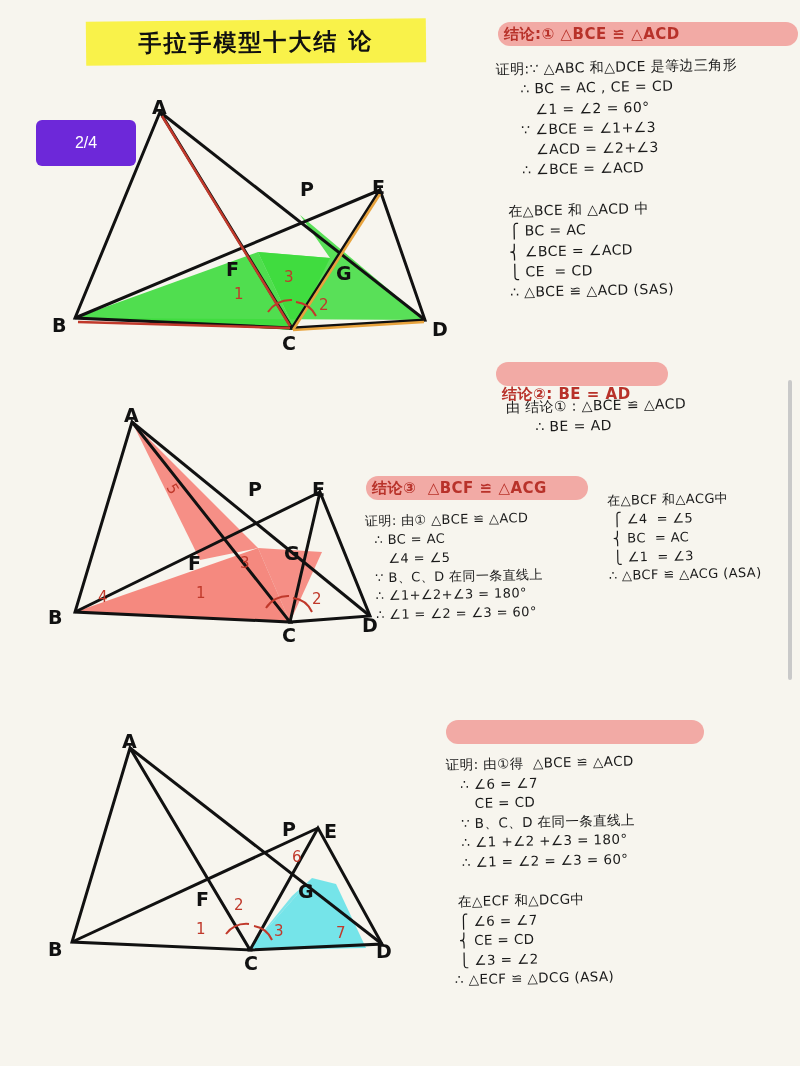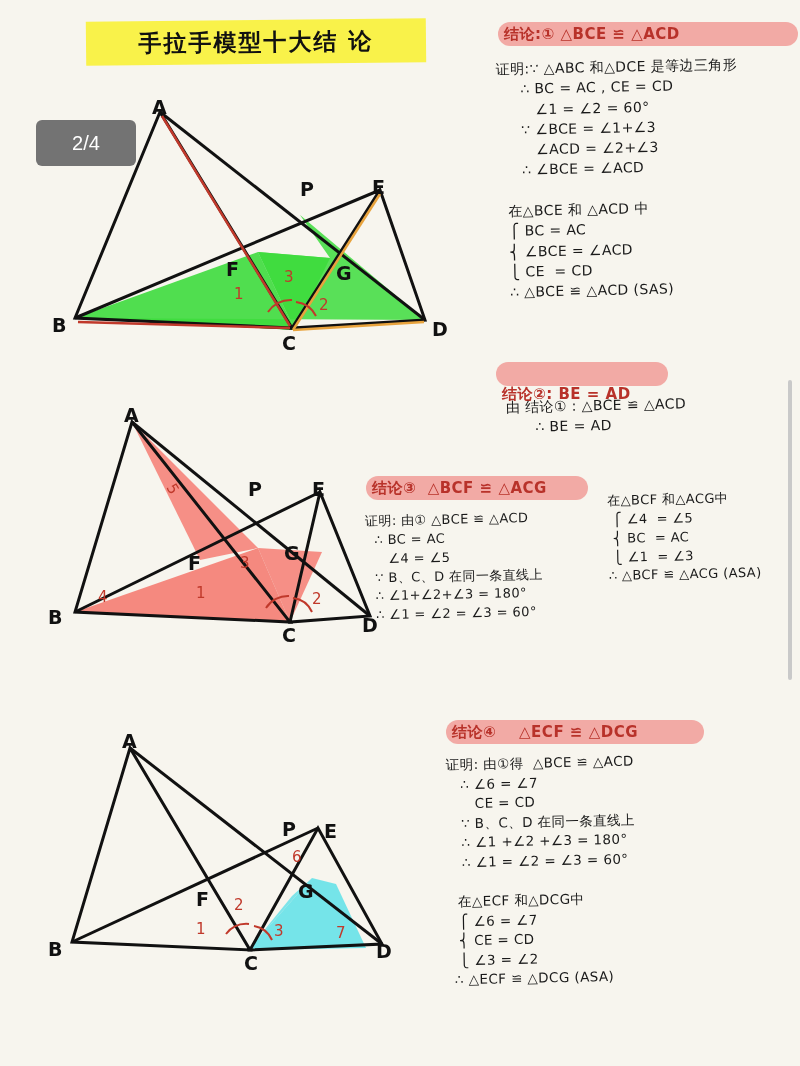--- a/index.html
+++ b/index.html
@@ -19,23 +19,23 @@
     display:flex;align-items:center;justify-content:center;
     letter-spacing:2px;
     font-size:23px;font-weight:bold;color:#111;
     font-family:"DejaVu Sans",sans-serif;
     transform:rotate(-0.6deg);
   }
 
   
   .page-badge{
     position:absolute;left:36px;top:120px;width:100px;height:46px;
-    background:#737373;color:#fff;border-radius:6px;
+    background:#6d28d9;color:#fff;border-radius:6px;
     display:flex;align-items:center;justify-content:center;
-    font-size:20px;
+    font-size:16px;
     font-family:"Liberation Sans",sans-serif;
   }
 
   
   .scrollbar{
     position:absolute;right:8px;top:380px;width:4px;height:300px;
     background:#c9c9c9;border-radius:2px;
   }
 
   
@@ -199,21 +199,20 @@
   ∵ B、C、D 在同一条直线上
   ∴ ∠1+∠2+∠3 = 180°
   ∴ ∠1 = ∠2 = ∠3 = 60°</div>
   <div class="hw tilt" style="left:608px;top:490px;width:190px;font-size:13px;">在△BCF 和△ACG中
  ⎧ ∠4  = ∠5
  ⎨ BC  = AC
  ⎩ ∠1  = ∠3
 ∴ △BCF ≌ △ACG (ASA)</div>
 
   <div class="hl" style="left:446px;top:720px;width:258px;height:24px;"></div>
-  <div class="hl-label" style="left:452px;top:723px;">结论④    △ECF ≌ △DCG</div>
   <div class="hw tilt" style="left:448px;top:752px;width:330px;font-size:13.5px;">证明: 由①得  △BCE ≌ △ACD
    ∴ ∠6 = ∠7
       CE = CD
    ∵ B、C、D 在同一条直线上
    ∴ ∠1 +∠2 +∠3 = 180°
    ∴ ∠1 = ∠2 = ∠3 = 60°
 
   在△ECF 和△DCG中
   ⎧ ∠6 = ∠7
   ⎨ CE = CD

